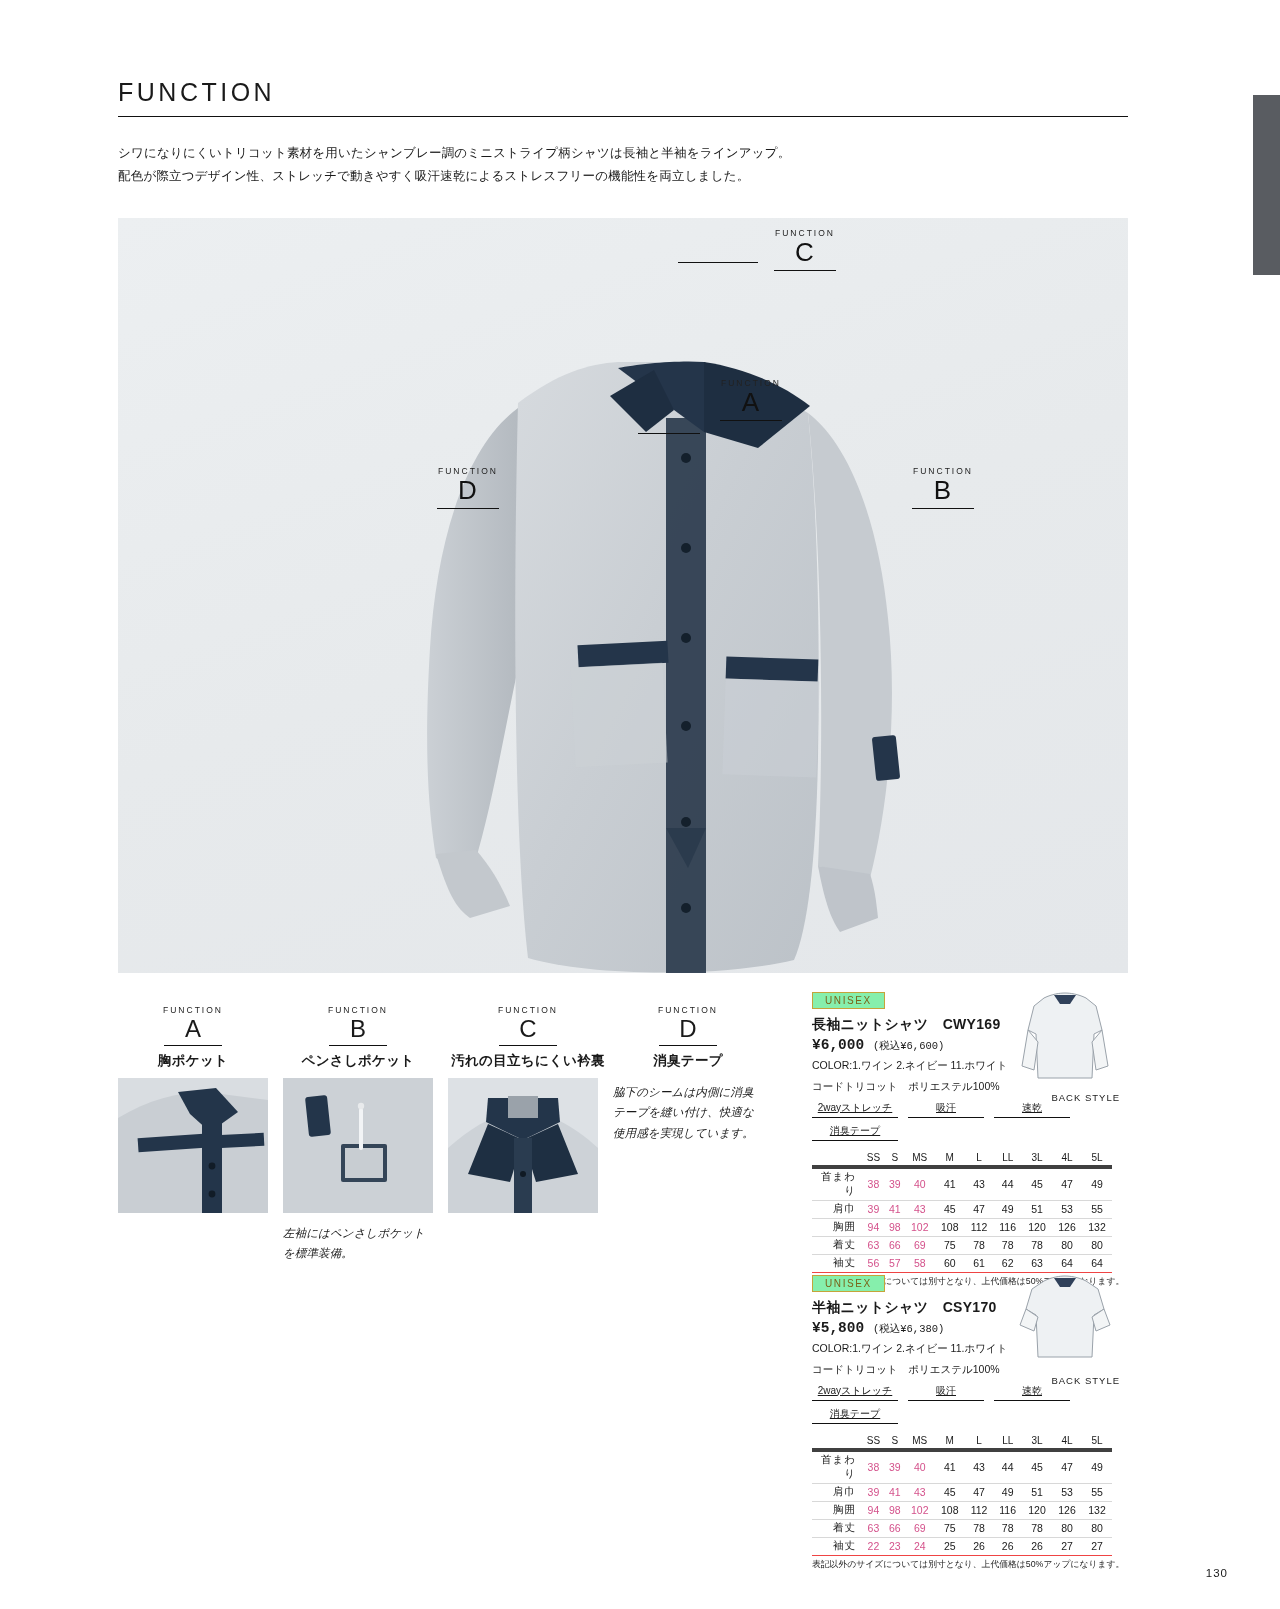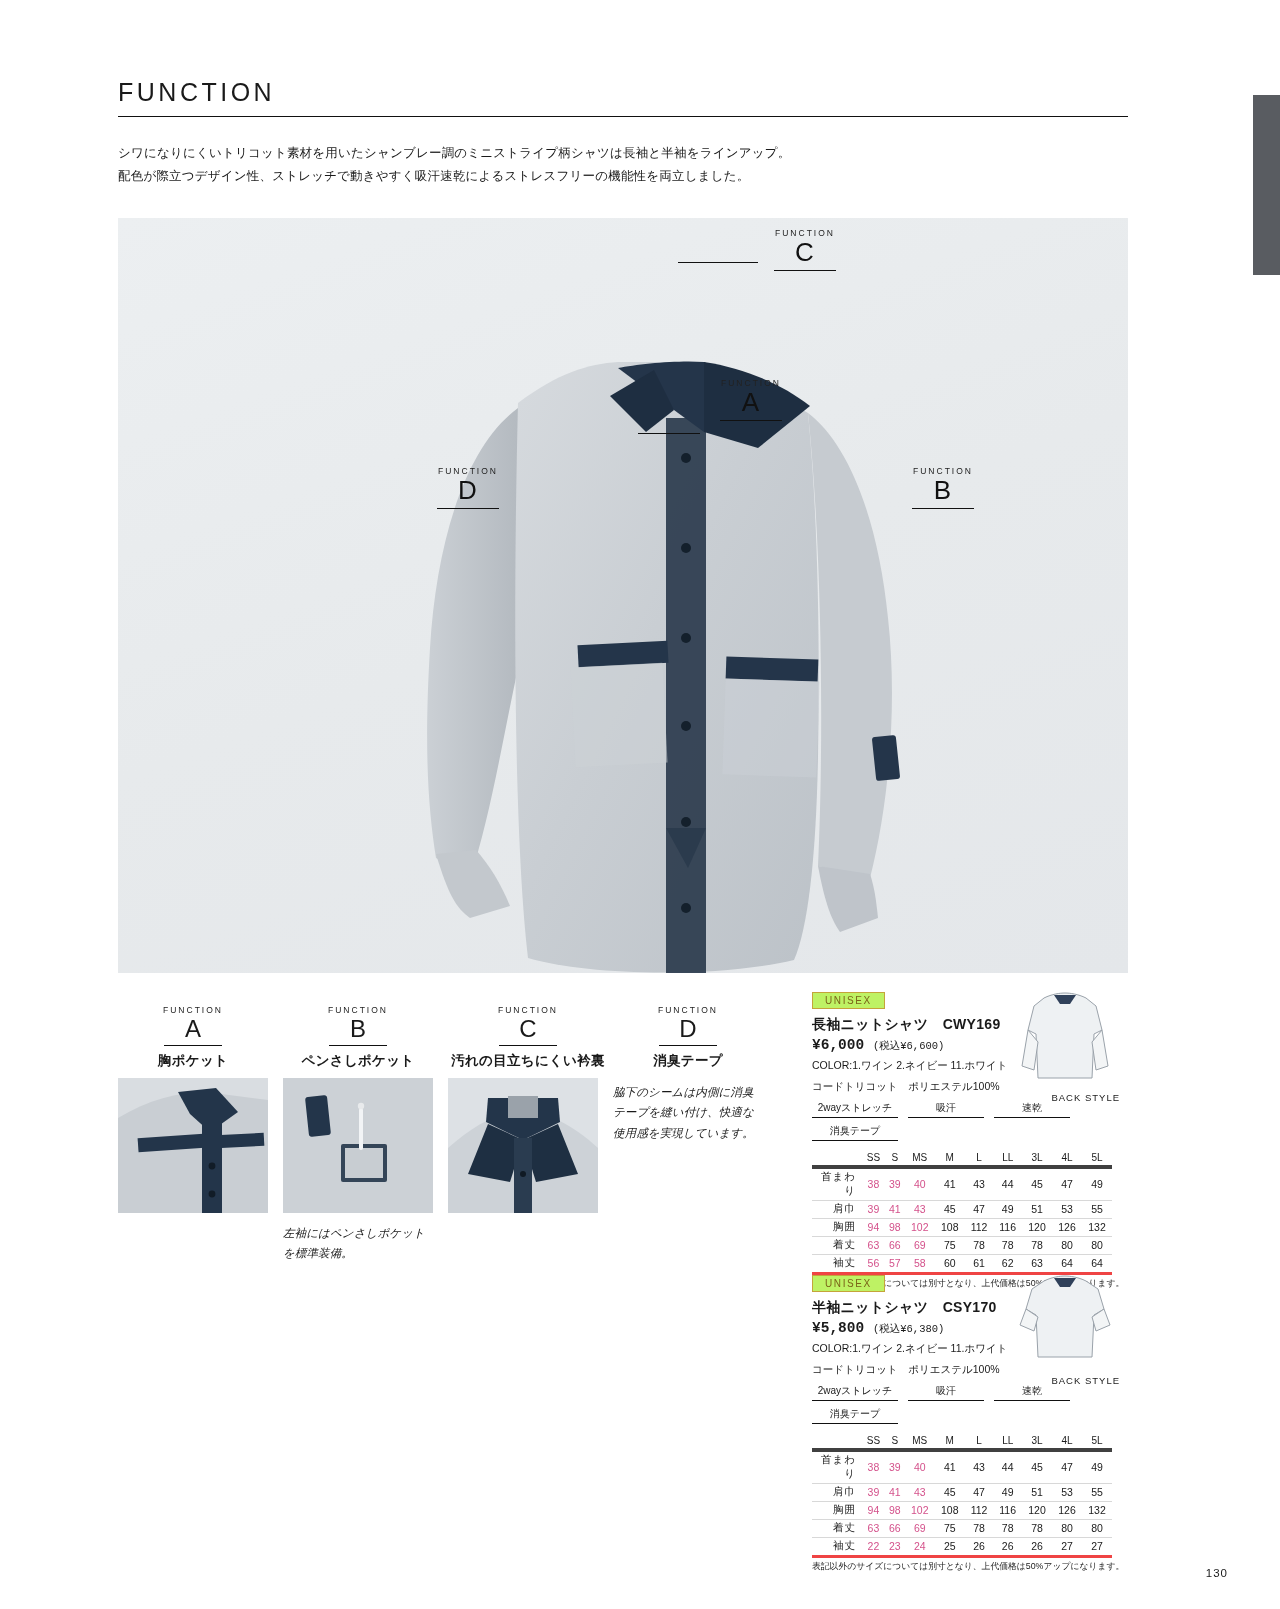--- a/index.html
+++ b/index.html
@@ -46,34 +46,34 @@
   .feat .ltr{font-size:24px;text-align:center;line-height:1.2;}
   .feat .bar{height:1.5px;background:#111;width:58px;margin:1px auto 6px;}
   .feat .htxt{font-size:13.5px;font-weight:bold;text-align:center;letter-spacing:0.3px;margin-top:4px;}
   .feat .photo{margin-top:8px;width:150px;height:135px;background:#dfe3e6;position:relative;overflow:hidden;}
   .feat .body{font-size:11.5px;line-height:1.75;margin-top:10px;letter-spacing:0.1px;font-style:italic;}
   .feat.d .body{margin-top:6px;}
   
   .prod{position:absolute;left:812px;width:320px;}
   .unisex{
     display:inline-block;border:1px solid #c4a43a;color:#7a6318;font-size:10px;
-    letter-spacing:1.6px;padding:2px 12px 2px 12px;background:#bef264;
+    letter-spacing:1.6px;padding:2px 12px 2px 12px;background:#86efac;
   }
   .pname{font-size:14px;font-weight:bold;margin-top:7px;letter-spacing:0.3px;}
   .pprice{font-size:14.5px;font-weight:bold;margin-top:3px;font-family:Liberation Mono, monospace;}
   .pprice .tax{font-size:10.5px;font-weight:normal;}
   .pmeta{font-size:10.5px;line-height:1.6;margin-top:4px;}
-  .tagrow{display:flex;margin-top:6px;}
+  .tagrow{display:flex;margin-top:6px;text-decoration:underline;}
   .tag{font-size:10px;text-align:center;padding-bottom:2px;border-bottom:1px solid #111;margin-right:10px;}
   .sizetbl{margin-top:10px;border-collapse:collapse;font-size:10.5px;width:300px;}
   .sizetbl th,.sizetbl td{text-align:center;padding:1.5px 0;font-weight:normal;}
   .sizetbl th.rh,.sizetbl td.rh{text-align:right;width:44px;padding-right:6px;letter-spacing:1px;}
   .sizetbl thead th{border-bottom:4px solid #404040;font-size:10px;}
   .sizetbl tbody tr td{border-bottom:1px solid #d8d8d8;}
-  .sizetbl tbody tr:last-child td{border-bottom:3px solid #ef4444;}
+  .sizetbl tbody tr:last-child td{border-bottom:1px solid #ef4444;}
   .pink{color:#d4518b;}
   .note{font-size:8.8px;margin-top:3px;color:#222;}
   .backstyle{position:absolute;right:12px;top:0;width:110px;text-align:right;}
   .backstyle .bslbl{font-size:9.5px;letter-spacing:1px;margin-top:2px;}
   .pagenum{position:absolute;right:52px;bottom:30px;font-size:11.5px;letter-spacing:1px;}
 </style>
 </head>
 <body>
 
 <div class="side-tab">

